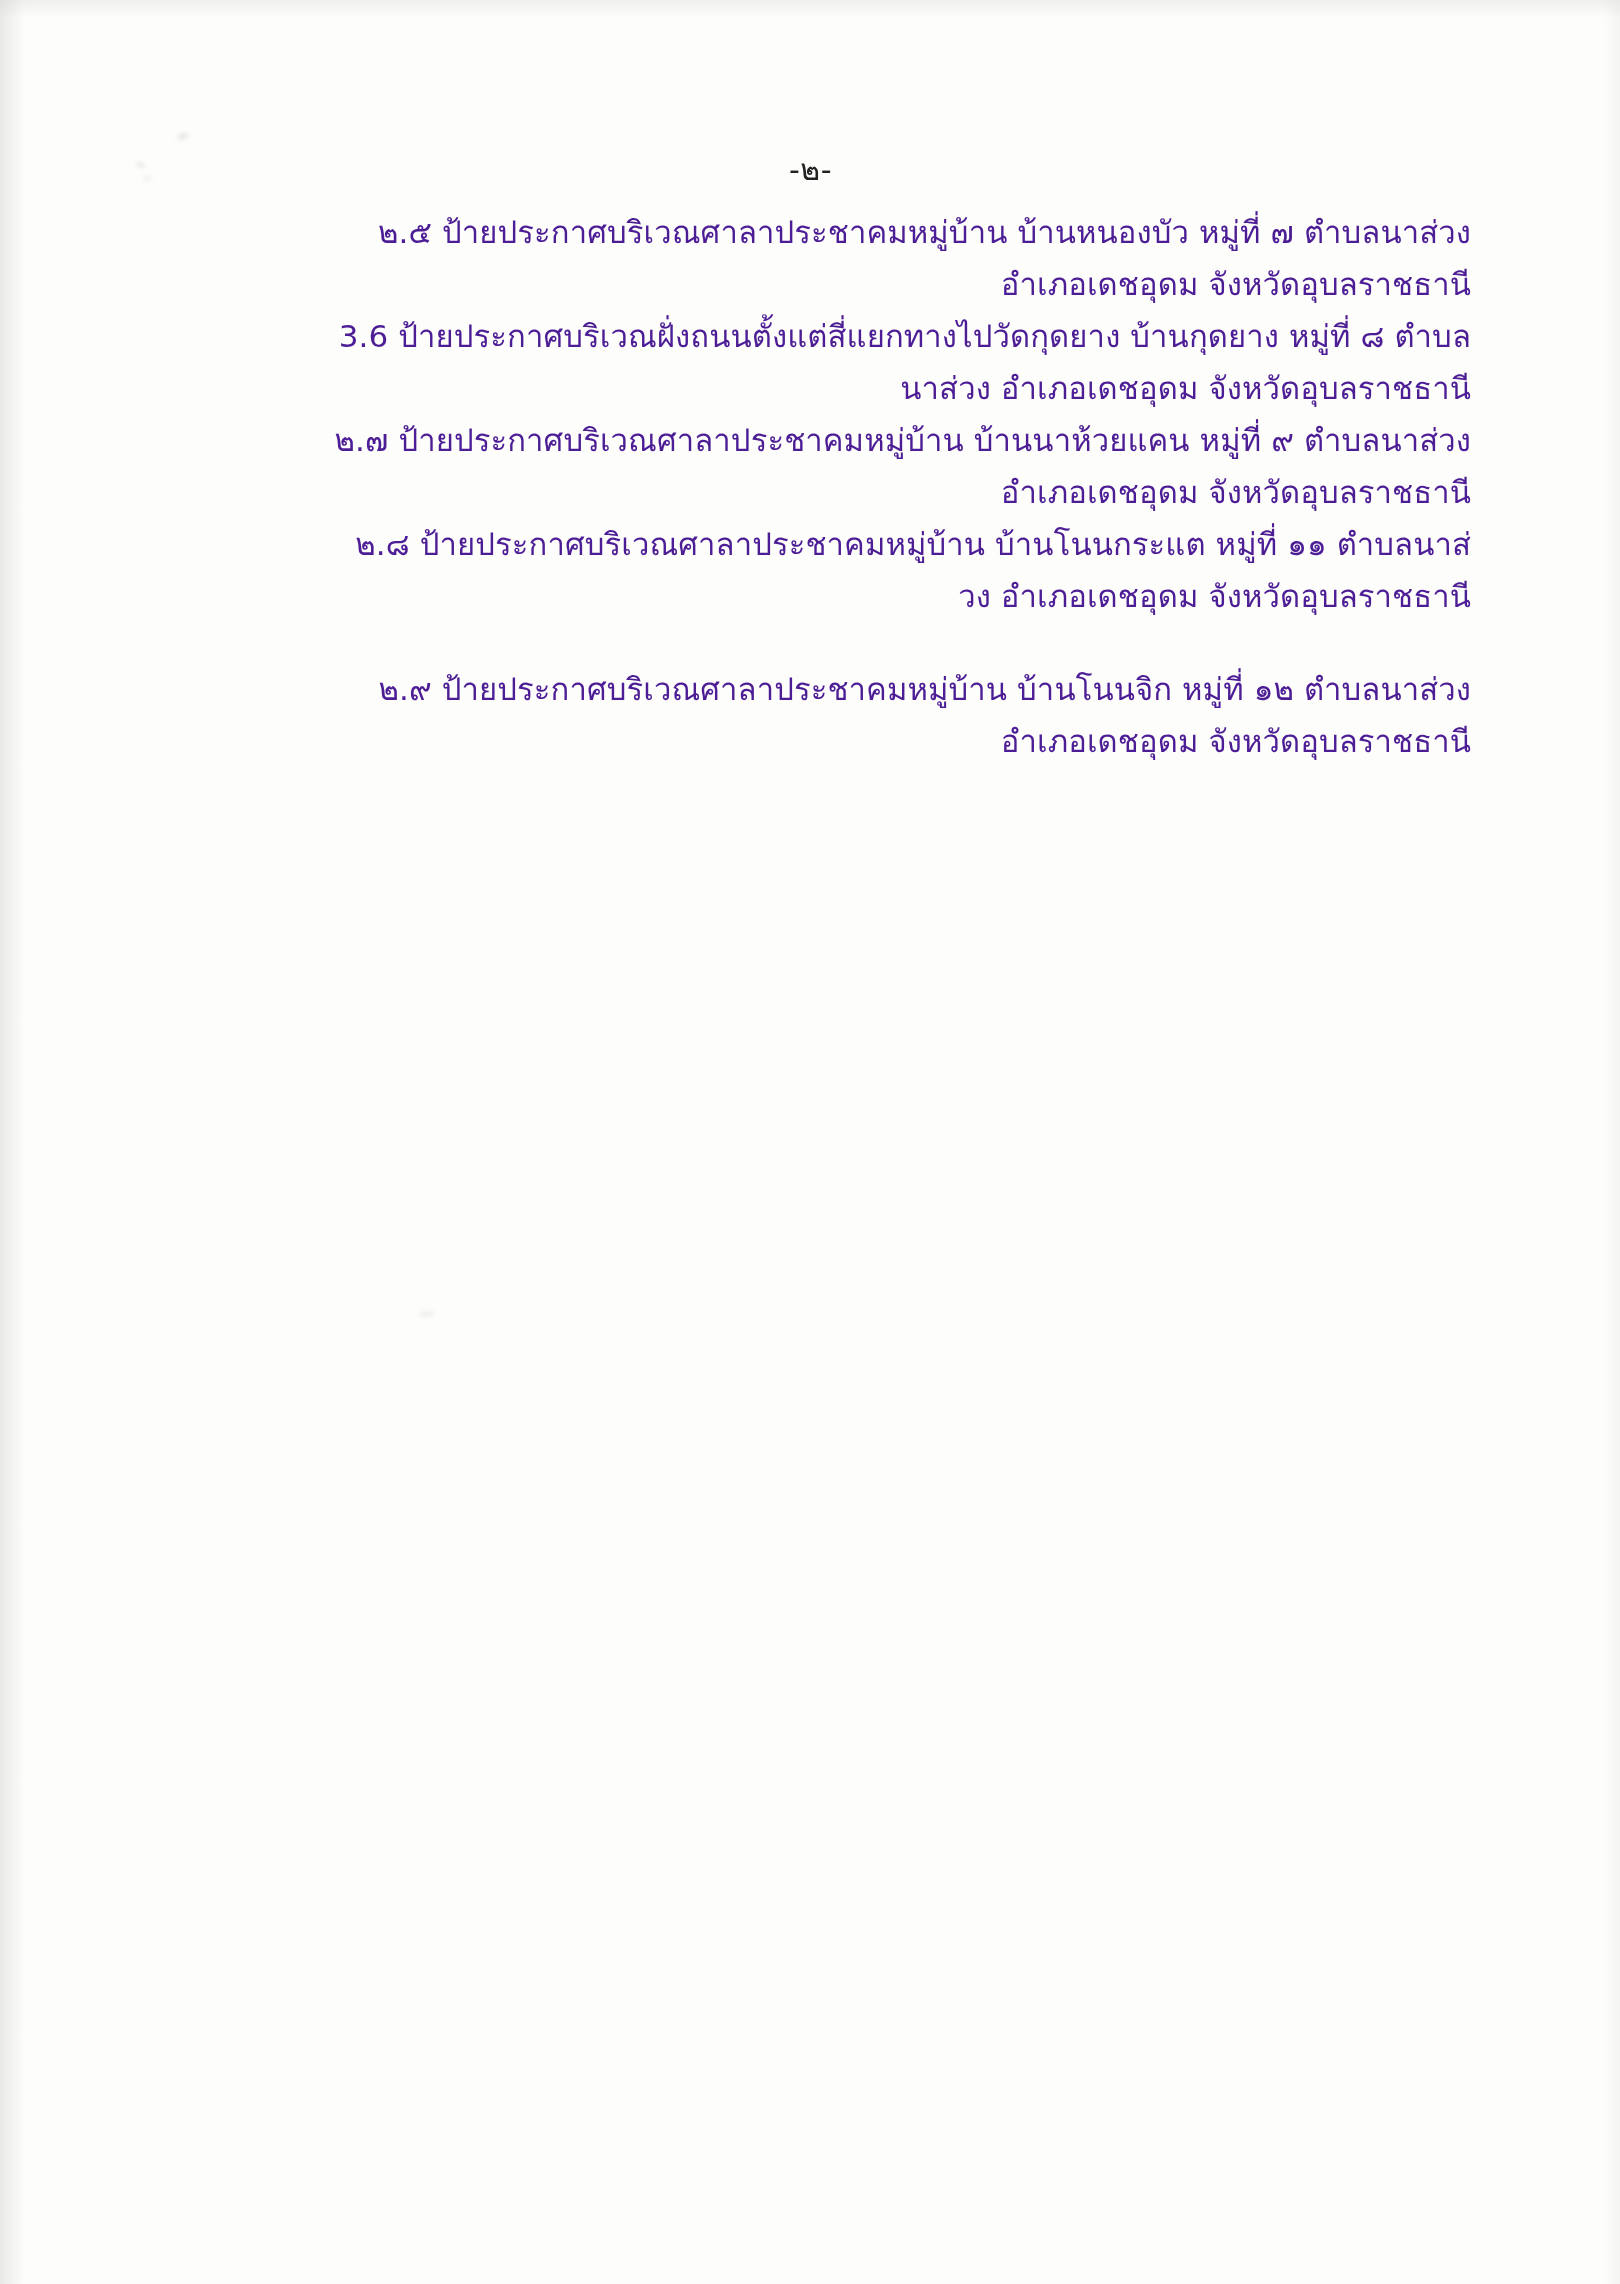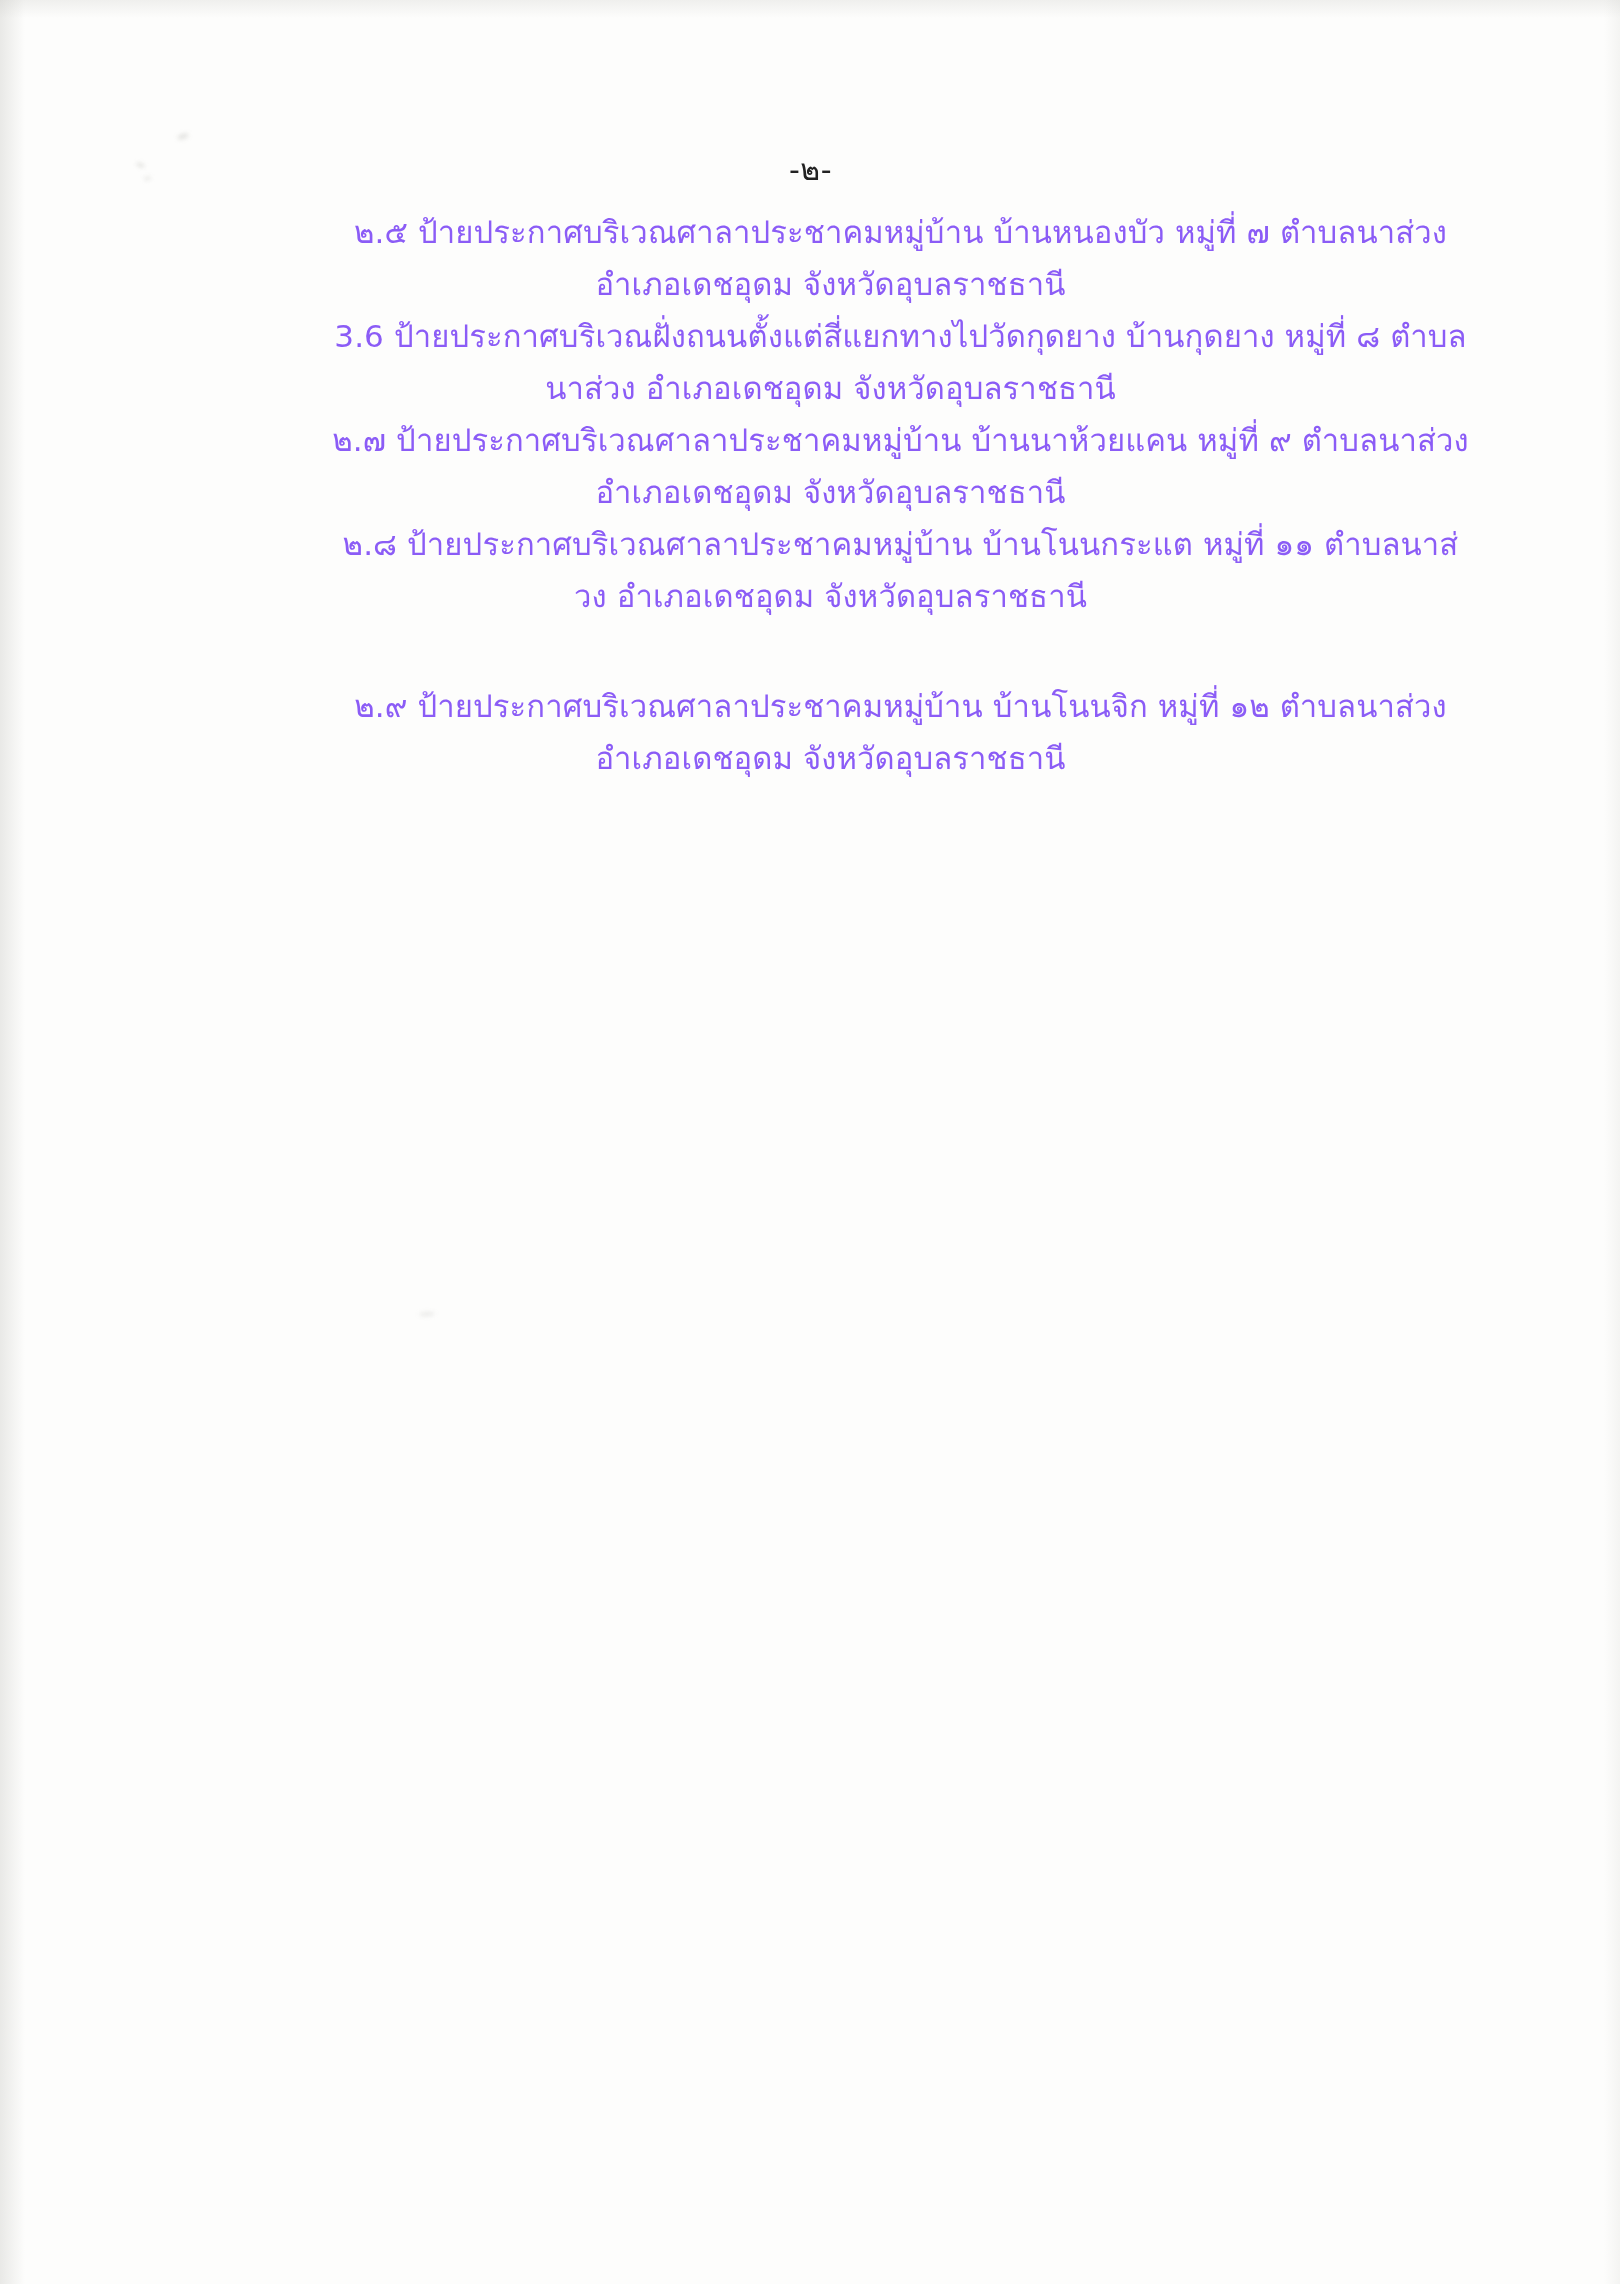--- a/index.html
+++ b/index.html
@@ -70,28 +70,28 @@
   .body-text {
     position: absolute;
     left: 190px;
     top: 206px;
     width: 1281px;
   }
 
   .para {
     font-size: 31px;
     line-height: 52px;
-    text-align: center;
-    color: #8b5cf6;
+    text-align: right;
+    color: #4c1d95;
     margin: 0 0 0 0;
     text-indent: 140px;
     letter-spacing: 0.1px;
   }
   .para.gap-before {
-    margin-top: 58px;
+    margin-top: 41px;
   }
 </style>
 </head>
 <body>
 
 <div class="page">
 
   <div class="scan-edge-left"></div>
   <div class="scan-edge-top"></div>
   <div class="scan-edge-right"></div>

